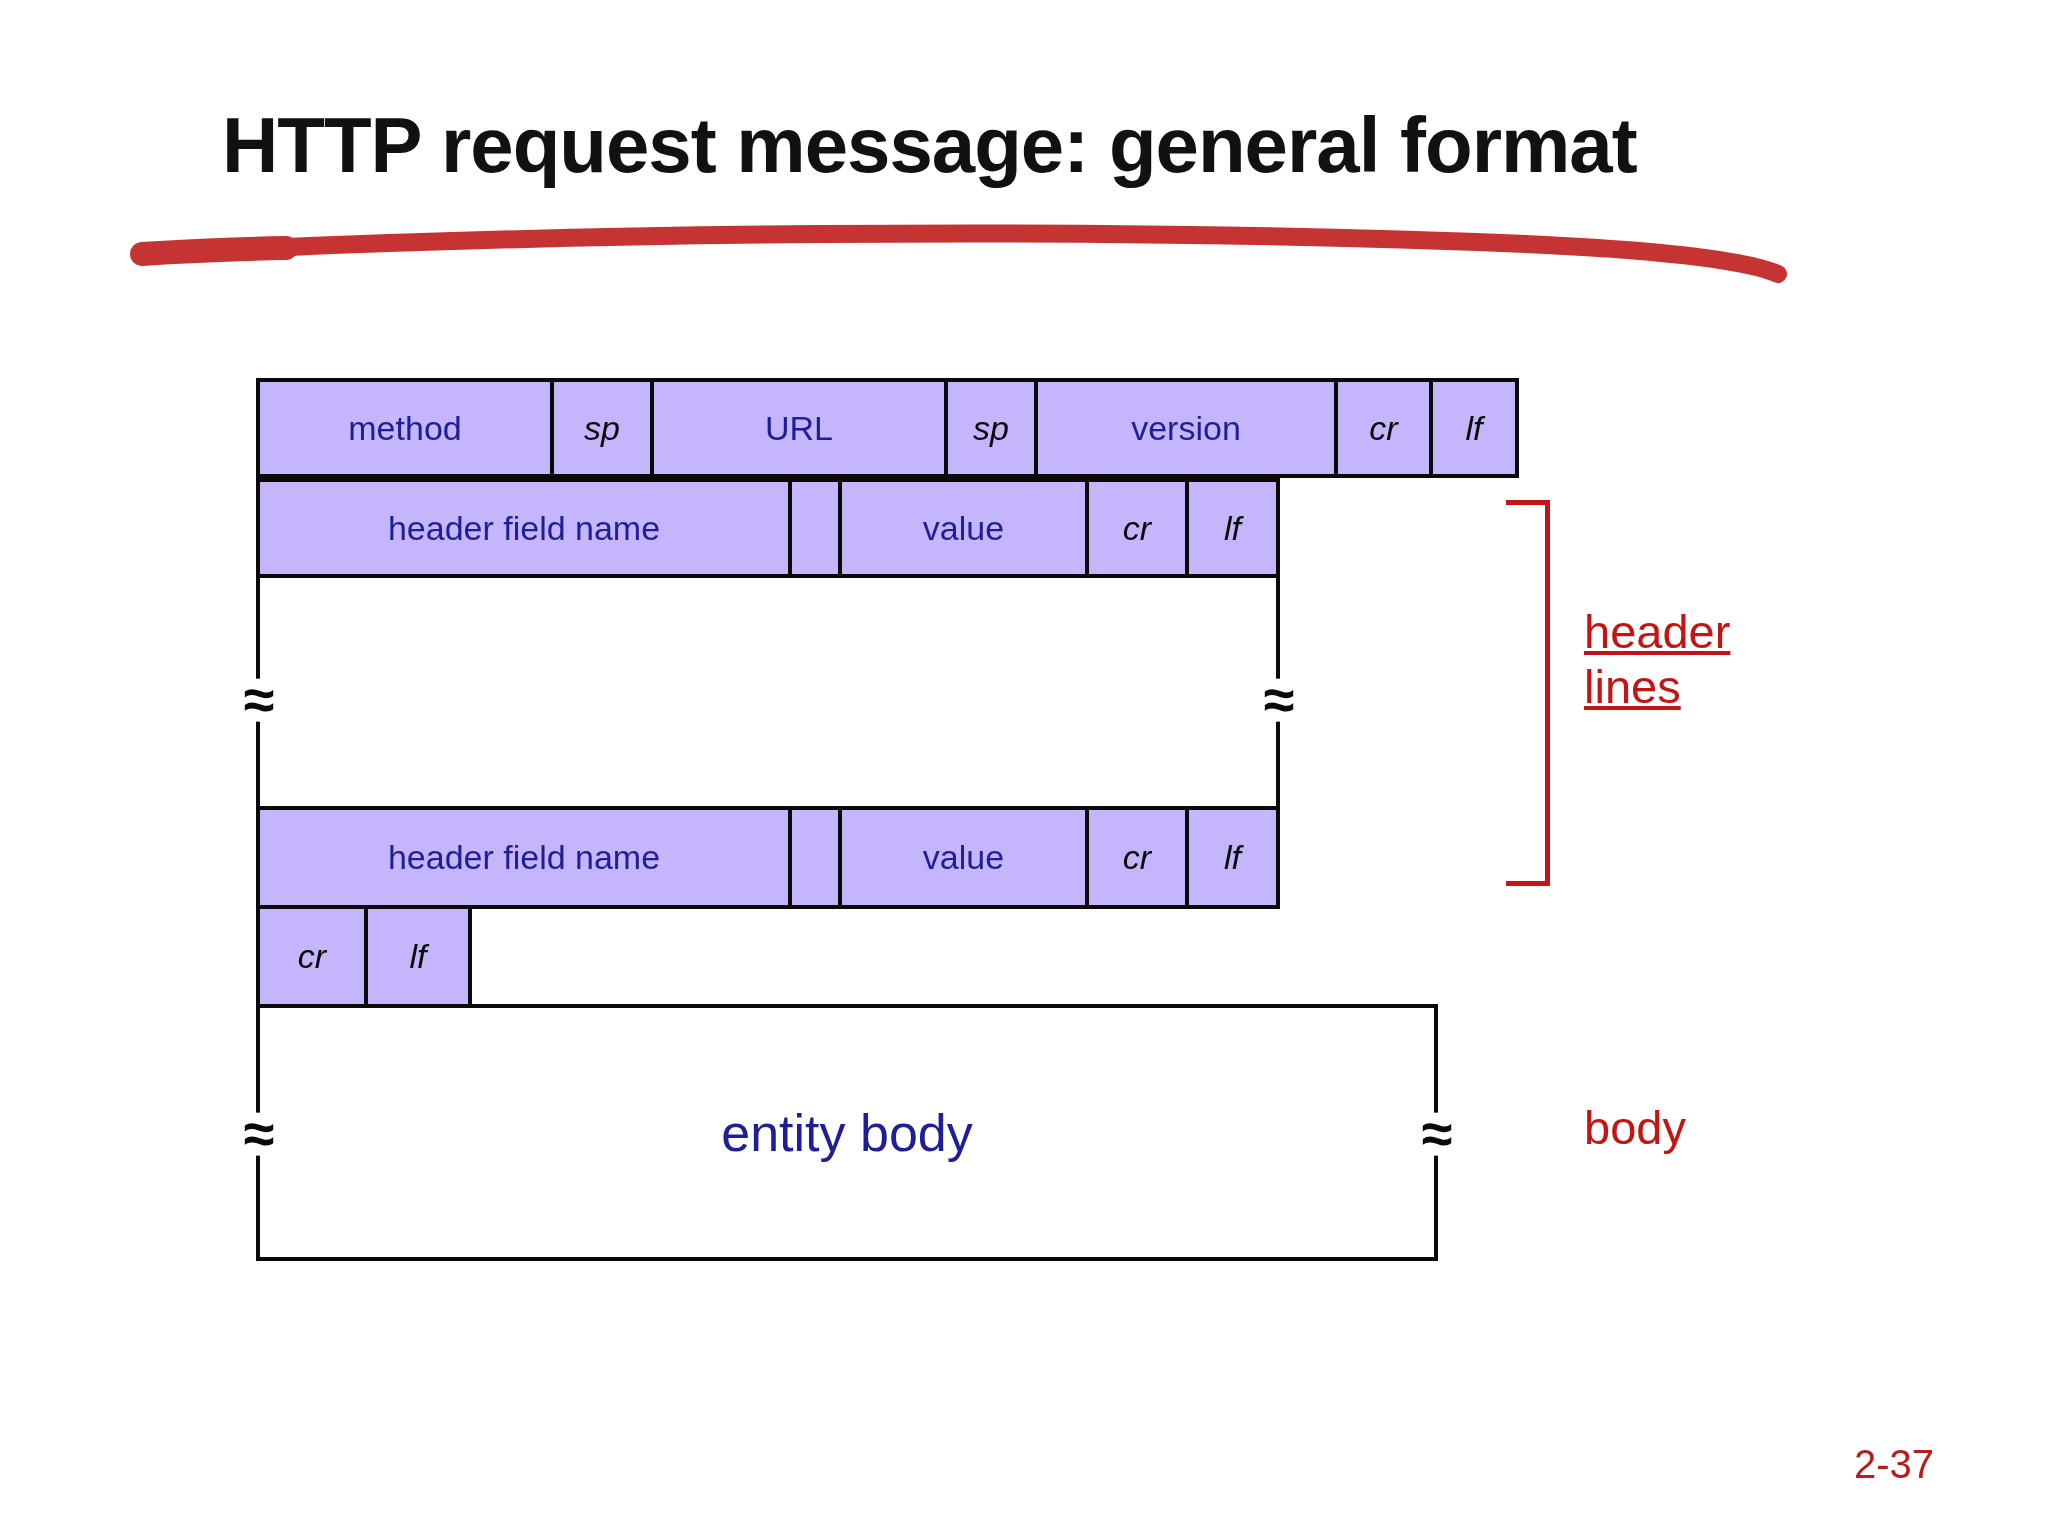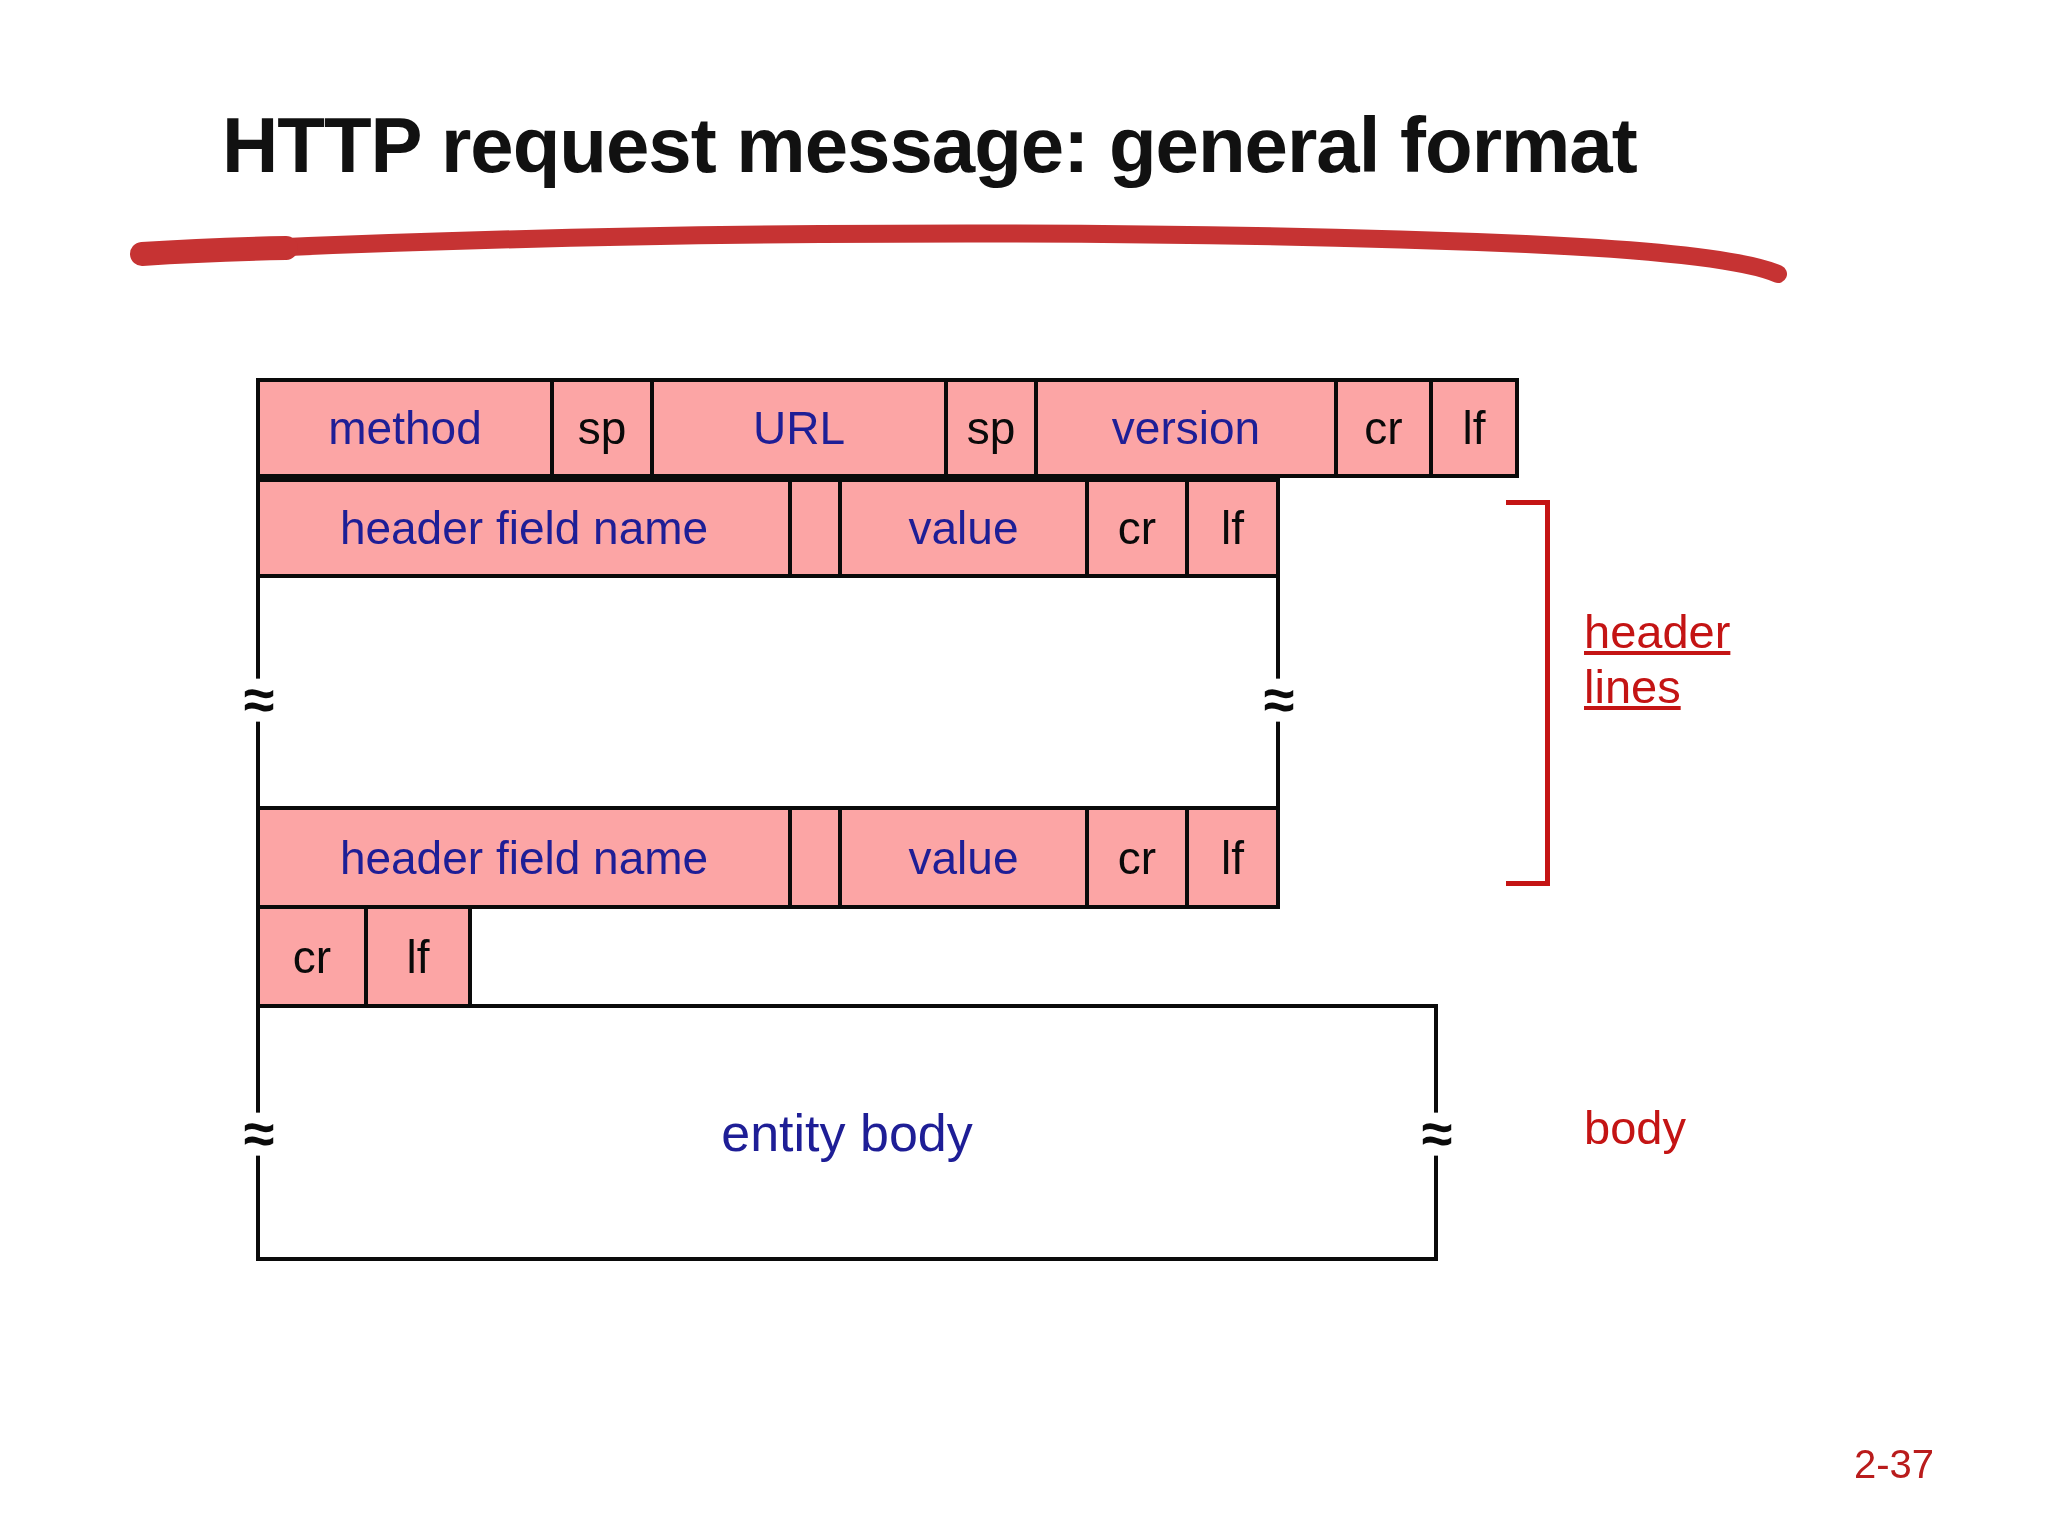--- a/index.html
+++ b/index.html
@@ -17,26 +17,26 @@
     color:#111111;white-space:nowrap;
   }
   .underline-svg{position:absolute;left:126px;top:214px;}
   
   .row{
     position:absolute;display:flex;box-sizing:border-box;
     border:4px solid #0a0a0a;background:#ffffff;
   }
   .cell{
     display:flex;align-items:center;justify-content:center;
-    font-size:46px;background:#fca5a5;box-sizing:border-box;
+    font-size:34px;background:#c4b5fd;box-sizing:border-box;
     white-space:nowrap;
   }
   .cell + .cell{border-left:4px solid #0a0a0a;}
   .blue{color:#1E1E96;}
-  .dark{color:#0a0a0a;}
+  .dark{color:#0a0a0a;font-style:italic;}
   .row-request{left:256px;top:378px;width:1263px;height:100px;}
   .row-header1{left:256px;top:478px;width:1024px;height:100px;}
   .row-header2{left:256px;top:806px;width:1024px;height:103px;}
   .row-crlf{left:256px;top:905px;width:216px;height:103px;}
   .bigbox{
     position:absolute;box-sizing:border-box;
     border:4px solid #0a0a0a;background:#ffffff;
     display:flex;align-items:center;justify-content:center;
   }
   .box-headers{left:256px;top:574px;width:1024px;height:236px;}

